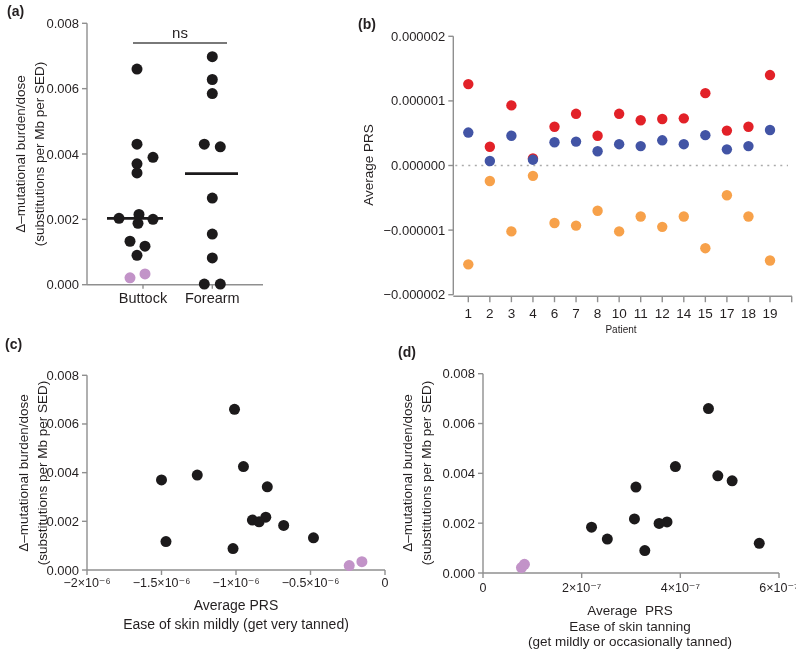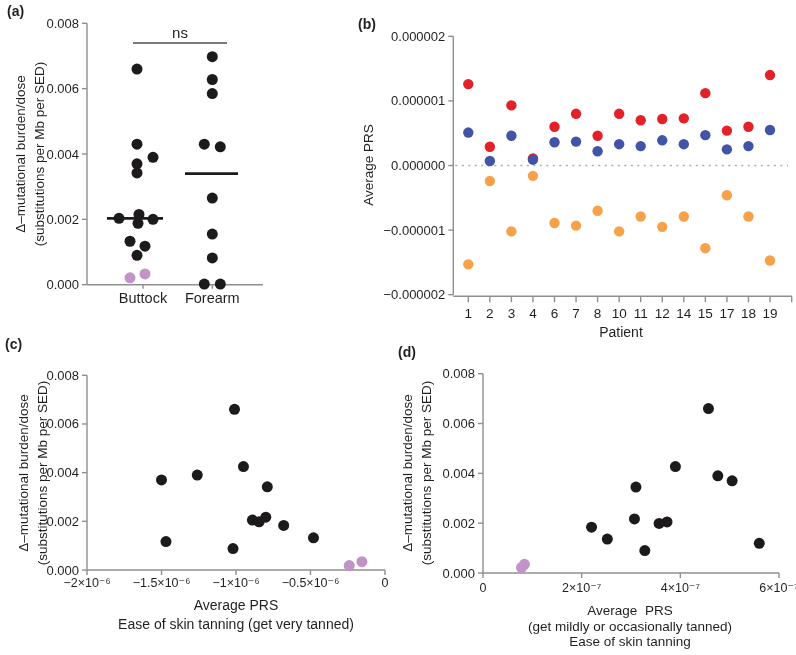--- a/index.html
+++ b/index.html
@@ -5,21 +5,21 @@
   html,body{margin:0;padding:0;background:#ffffff;}
   .fig{position:relative;width:796px;height:655px;background:#ffffff;overflow:hidden;
        font-family:"Liberation Sans","DejaVu Sans",sans-serif;color:#231f20;}
   .panel{position:absolute;}
   .panel svg{position:absolute;left:0;top:0;}
   svg text{fill:#231f20;font-family:"Liberation Sans","DejaVu Sans",sans-serif;}
   .plabel{position:absolute;font-weight:bold;font-size:14px;line-height:14px;}
   .ylab{position:absolute;transform:translate(-50%,-50%) rotate(-90deg);transform-origin:center;
         white-space:nowrap;text-align:center;font-size:13.5px;line-height:19px;}
   .xlab{position:absolute;transform:translateX(-50%);white-space:nowrap;text-align:center;}
-  .xlab-b{font-size:14px;}
+  .xlab-b{font-size:10px;}
   .xlab-c{font-size:14px;line-height:18.5px;}
   .xlab-d{font-size:13.5px;line-height:15.5px;}
 </style>
 </head>
 <body>
 
 <div class="fig">
 
   <div class="panel" id="panel-a" style="left:0;top:0;width:330px;height:330px">
     <svg width="330" height="330">
@@ -213,21 +213,21 @@
         <circle cx="349.24" cy="235.61925" r="5.5" fill="#c293c8"></circle>
         <circle cx="361.905" cy="231.72525" r="5.5" fill="#c293c8"></circle>
       </svg>
     <div class="plabel" style="left:5px;top:7px">(c)</div>
     <div class="ylab" style="left:33px;top:143px">
       <div>Δ–mutational burden/dose</div>
       <div>(substitutions per Mb per SED)</div>
     </div>
     <div class="xlab xlab-c" style="left:236px;top:266px">
       <div>Average PRS</div>
-      <div>Ease of skin tanning (get very tanned)</div>
+      <div>Ease of skin mildly (get very tanned)</div>
     </div>
   </div>
 
   <div class="panel" id="panel-d" style="left:390px;top:330px;width:406px;height:325px">
     <svg width="406" height="325">
         <line x1="93" y1="43.7" x2="93" y2="243" stroke="#8f8f8f" stroke-width="1.4"></line>
         <line x1="93" y1="243" x2="389" y2="243" stroke="#8f8f8f" stroke-width="1.4"></line>
         <line x1="88" y1="243" x2="93" y2="243" stroke="#8f8f8f" stroke-width="1.4"></line>
         <text x="85" y="247.5" font-size="13" text-anchor="end">0.000</text>
         <line x1="88" y1="193.175" x2="93" y2="193.175" stroke="#8f8f8f" stroke-width="1.4"></line>
@@ -261,18 +261,18 @@
         <circle cx="131.48000000000002" cy="237.51925" r="5.5" fill="#c293c8"></circle>
         <circle cx="134.44" cy="234.280625" r="5.5" fill="#c293c8"></circle>
       </svg>
     <div class="plabel" style="left:8px;top:15px">(d)</div>
     <div class="ylab" style="left:27px;top:143px">
       <div>Δ–mutational burden/dose</div>
       <div>(substitutions per Mb per SED)</div>
     </div>
     <div class="xlab xlab-d" style="left:240px;top:273px">
       <div>Average&nbsp; PRS</div>
+      <div>Ease of skin tanning</div>
       <div>(get mildly or occasionally tanned)</div>
-      <div>Ease of skin tanning</div>
     </div>
   </div>
 
 </div>
 
 </body></html>

